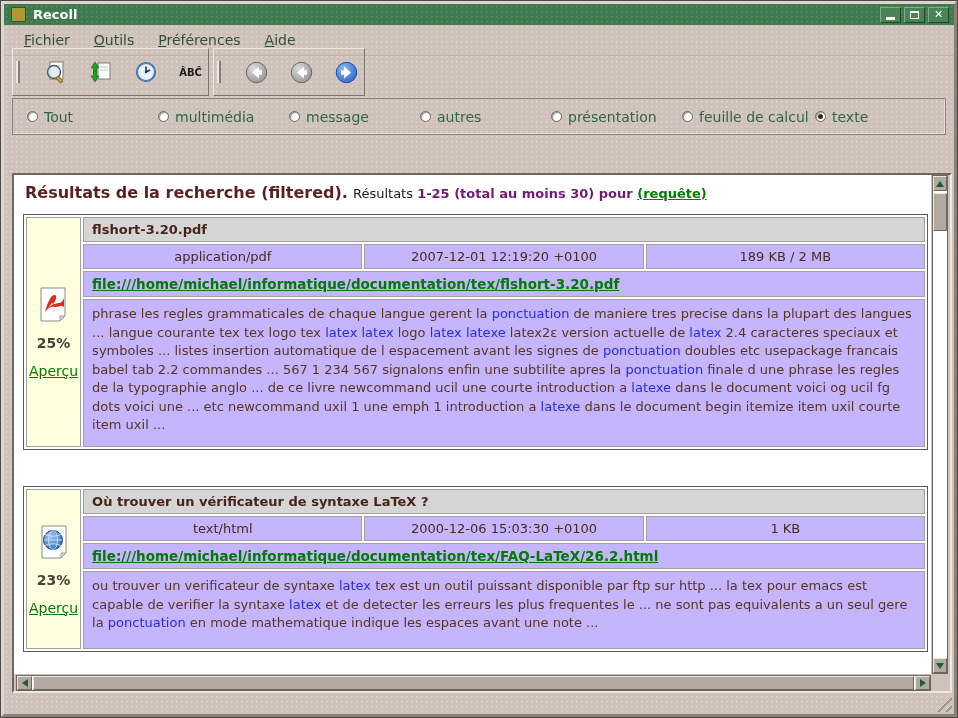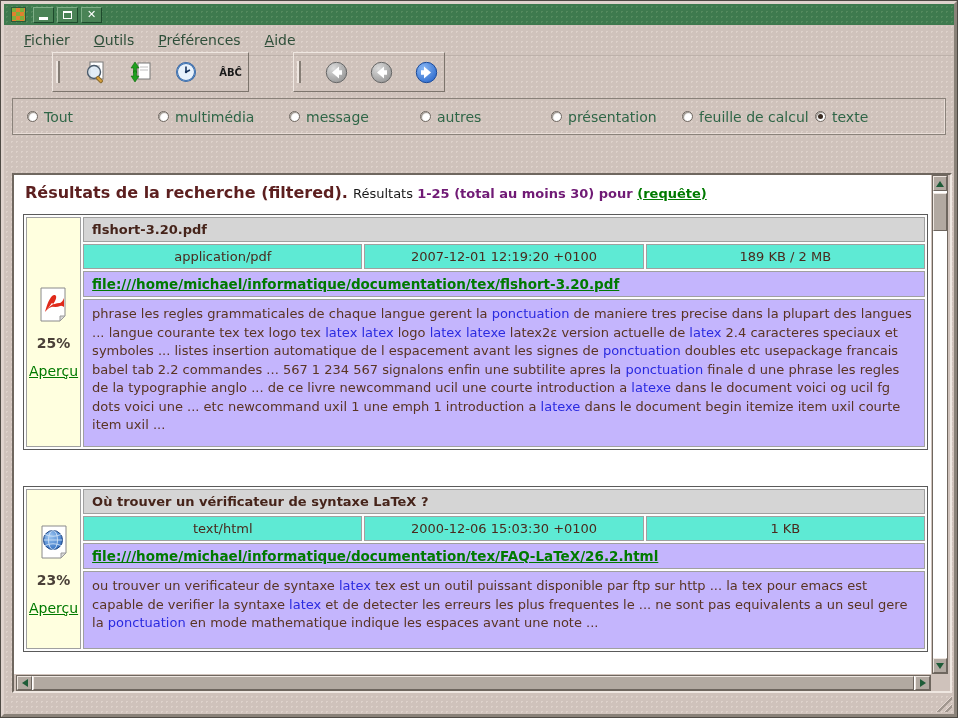--- a/index.html
+++ b/index.html
@@ -23,22 +23,22 @@
   .g-min{width:9px;height:3px;background:#fff;margin-top:7px;}
   .g-max{width:9px;height:8px;border:1px solid #fff;border-top-width:2px;}
   .g-close{color:#fff;font-size:11px;font-weight:bold;line-height:1;}
   
   .menubar{height:31px;display:flex;align-items:center;padding-left:12px;gap:8px;
     border-bottom:1px solid #bdb1aa;}
   .menu-item{color:#2f4f3a;font-size:14px;padding:2px 8px;cursor:pointer;}
   .menu-item::first-letter{text-decoration:underline;}
   
   .toolbar{height:32px;display:flex;align-items:center;padding-left:8px;gap:4px;}
-  .tool-group{height:40px;display:flex;align-items:center;border:1px solid;
-    border-color:#efe7e1 #7d756d #7d756d #efe7e1;padding:1px 4px 1px 2px;gap:18px;margin-left:40px;}
+  .tool-group{height:48px;display:flex;align-items:center;border:1px solid;
+    border-color:#efe7e1 #7d756d #7d756d #efe7e1;padding:1px 4px 1px 2px;gap:18px;}
   .grip{width:3px;height:22px;border-left:2px solid #efe7e1;border-right:2px solid #857d75;margin:0 4px 0 1px;}
   .tool{width:27px;height:26px;display:flex;align-items:center;justify-content:center;cursor:pointer;}
   .abc-label{font-size:10px;font-weight:bold;color:#1a1a1a;letter-spacing:0;}
   
   .search-row{display:flex;align-items:center;margin:8px 8px 0 14px;height:27px;gap:7px;}
   .btn{height:27px;padding:0 14px;background:#b2a9a1;color:#2c5c40;font-size:14px;
     font-family:inherit;border:1px solid #6e665f;
     box-shadow:inset 1px 1px 0 #efe7e1, inset -1px -1px 0 #8d857d;cursor:pointer;}
   .combo{height:25px;background:#fff;border:1px solid;border-color:#7a726b #f0e8e2 #f0e8e2 #7a726b;
     box-shadow:inset 1px 1px 0 #b5aca4;display:flex;align-items:center;position:relative;cursor:pointer;}
@@ -64,21 +64,21 @@
   .rh-heading{color:#5c1f1f;font-size:16px;font-weight:bold;}
   .rh-sum{font-size:13px;color:#1a1a1a;}
   .rh-sum-b{font-size:13px;color:#701a75;font-weight:bold;}
   .rh-link{font-size:13px;color:#007a00;font-weight:bold;text-decoration:underline;cursor:pointer;}
   
   table.result{border-collapse:separate;border-spacing:2px;width:905px;margin-left:4px;
     border:1px solid #5a5a5a;background:#fdfdfd;}
   table.result td{border:1px solid #a0a0a0;font-size:13px;}
   td.icon-cell{width:70px;background:#ffffdf;text-align:center;vertical-align:middle;padding:4px 2px;}
   td.title-cell{background:#d5d5d5;color:#46241a;font-weight:bold;font-size:14px;padding:4px 8px;height:23px;}
-  td.meta-cell{background:#5eead4;color:#4a2a1e;text-align:center;padding:4px 6px;height:23px;width:33.3%;}
+  td.meta-cell{background:#c4b5fd;color:#4a2a1e;text-align:center;padding:4px 6px;height:23px;width:33.3%;}
   td.url-cell{background:#c4b5fd;padding:4px 8px;height:23px;font-weight:bold;}
   td.snip-cell{background:#c4b5fd;color:#5a3423;font-size:14px;line-height:18.5px;padding:5px 8px;vertical-align:top;}
   .snip-tall{height:148px;}
   .snip-short{height:78px;}
   .hl{color:#2a2ae0;}
   .url-link{color:#007a00;font-size:13.5px;text-decoration:underline;cursor:pointer;}
   .pct{font-weight:bold;color:#4a4038;font-size:14px;margin:10px 0 12px 0;}
   .preview-link{color:#007a00;font-size:14px;text-decoration:underline;cursor:pointer;}
   .gap{height:36px;}
   
@@ -101,20 +101,21 @@
     background:repeating-linear-gradient(-45deg,rgba(0,0,0,0) 0 3px,#a1978f 3px 5px,#e4d8d2 5px 6px);
     clip-path:polygon(100% 0,100% 100%,0 100%);}
 </style>
 </head>
 <body>
 
 <div class="window">
 
   <div class="titlebar">
     <span class="app-icon"></span>
+    <span class="title-text">Recoll</span>
     <span class="win-btns">
       <span class="wbtn">
           <span class="g-min"></span>
         </span>
       <span class="wbtn">
           <span class="g-max"></span>
         </span>
       <span class="wbtn">
           <span class="g-close">✕</span>
         </span>

